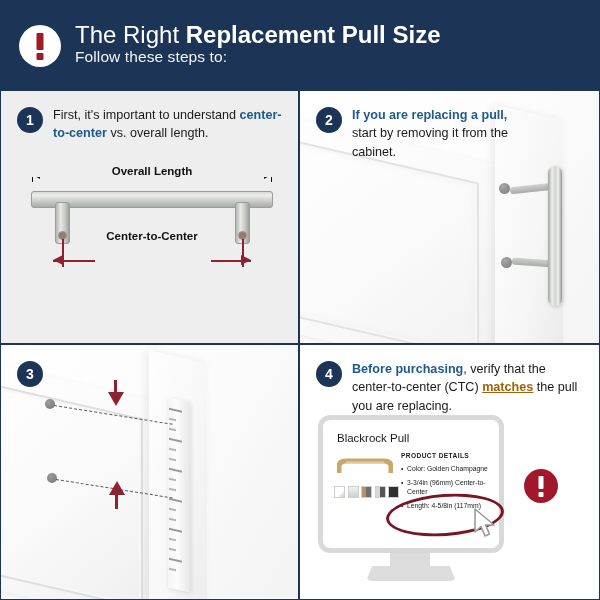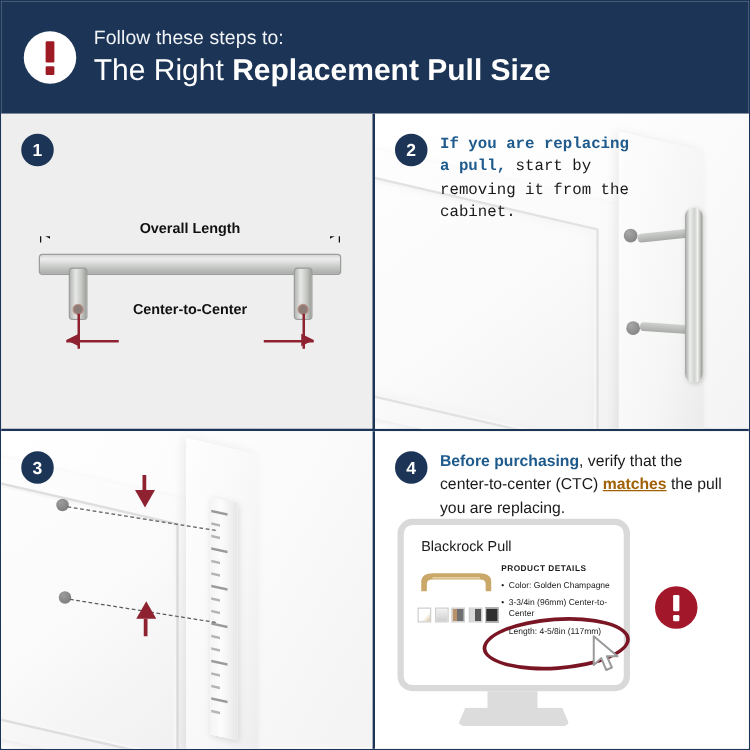--- a/index.html
+++ b/index.html
@@ -36,21 +36,21 @@
   .step-head{position:absolute;top:15px;left:16px;right:10px;display:flex;z-index:30;}
   .step-num{width:26px;height:26px;border-radius:50%;background:#1c3557;color:#fff;
             font-size:14px;font-weight:700;display:flex;align-items:center;
             justify-content:center;flex:0 0 26px;margin-right:10px;margin-top:1px;}
   .step-txt{font-size:12.6px;line-height:1.45;color:#1a1a1a;max-width:230px;}
   .step-txt .hl{color:#1e5a8c;font-weight:700;}
   .step-txt .ital{font-style:italic;}
   .step-txt .lnk{color:#a16207;font-weight:700;text-decoration:underline;}
 
   
-  #pull-diagram{position:absolute;left:22px;top:90px;width:258px;height:105px;}
+  #pull-diagram{position:absolute;left:22px;top:78px;width:258px;height:105px;}
   .ol-label{position:absolute;top:-4px;left:0;width:258px;text-align:center;
             font-size:11.5px;font-weight:700;color:#111;background:#eeeeee;
             z-index:4;display:inline-block;}
   .ol-label span{background:#eeeeee;padding:0 5px;}
   .ol-line{position:absolute;top:6px;left:10px;width:238px;height:1px;background:#111;}
   .ol-cap{position:absolute;top:0px;width:1px;height:13px;background:#111;}
   .ol-arrow{position:absolute;top:2px;width:0;height:0;border-top:4px solid transparent;
             border-bottom:4px solid transparent;}
   #bar{position:absolute;left:8px;top:22px;width:242px;height:17px;border-radius:3px;
        background:linear-gradient(180deg,#d8d9d7 0%,#eceded 22%,#c9cbc8 62%,#a9aca8 100%);
@@ -146,30 +146,31 @@
 <body>
 
 <div id="infographic">
 
   <div id="header">
     <div id="alert-badge">
       <div class="bang"></div>
         <div class="dot"></div>
     </div>
     <div id="header-text">
+      <div id="headline"><span>The Right </span><span class="bold">Replacement Pull Size</span></div>
       <div id="eyebrow">Follow these steps to:</div>
-      <div id="headline"><span>The Right </span><span class="bold">Replacement Pull Size</span></div>
     </div>
   </div>
 
   <div id="grid">
 
     <div class="quad" id="q1">
       <div class="step-head">
         <div class="step-num">1</div>
+        <div class="step-txt"><span>First, it's important to understand </span><span class="hl">center-to-center</span><span> vs. overall length.</span></div>
       </div>
 
       <div id="pull-diagram">
 
         <div class="ol-line"></div>
         <div class="ol-cap" style="left:9px;"></div>
         <div class="ol-cap" style="left:248px;"></div>
         <div class="ol-arrow" style="left:10px;border-right:7px solid #111;"></div>
         <div class="ol-arrow" style="left:241px;border-left:7px solid #111;"></div>
         <div class="ol-label"><span>Overall Length</span></div>
@@ -202,21 +203,21 @@
           </div>
         <div id="stile2"></div>
         <div class="hole2" style="left:199px;top:92px;"></div>
         <div class="hole2" style="left:201px;top:166px;"></div>
         <div class="screwbar" style="left:210px;top:94px;width:44px;transform:rotate(-6deg);"></div>
         <div class="screwbar" style="left:212px;top:168px;width:42px;transform:rotate(4deg);"></div>
         <div id="pull2"></div>
       </div>
       <div class="step-head">
         <div class="step-num">2</div>
-        <div class="step-txt" style="max-width:160px;font-family:Liberation Mono, monospace;"><span class="hl">If you are replacing a pull,</span><span> start by removing it from the cabinet.</span></div>
+        <div class="step-txt" style="max-width:160px;"><span class="hl">If you are replacing a pull,</span><span> start by removing it from the cabinet.</span></div>
       </div>
     </div>
 
     <div class="quad" id="q3">
       <div id="cab3">
         <div id="door3">
             <div class="inset"></div>
           </div>
         <div id="stile3"></div>
 

